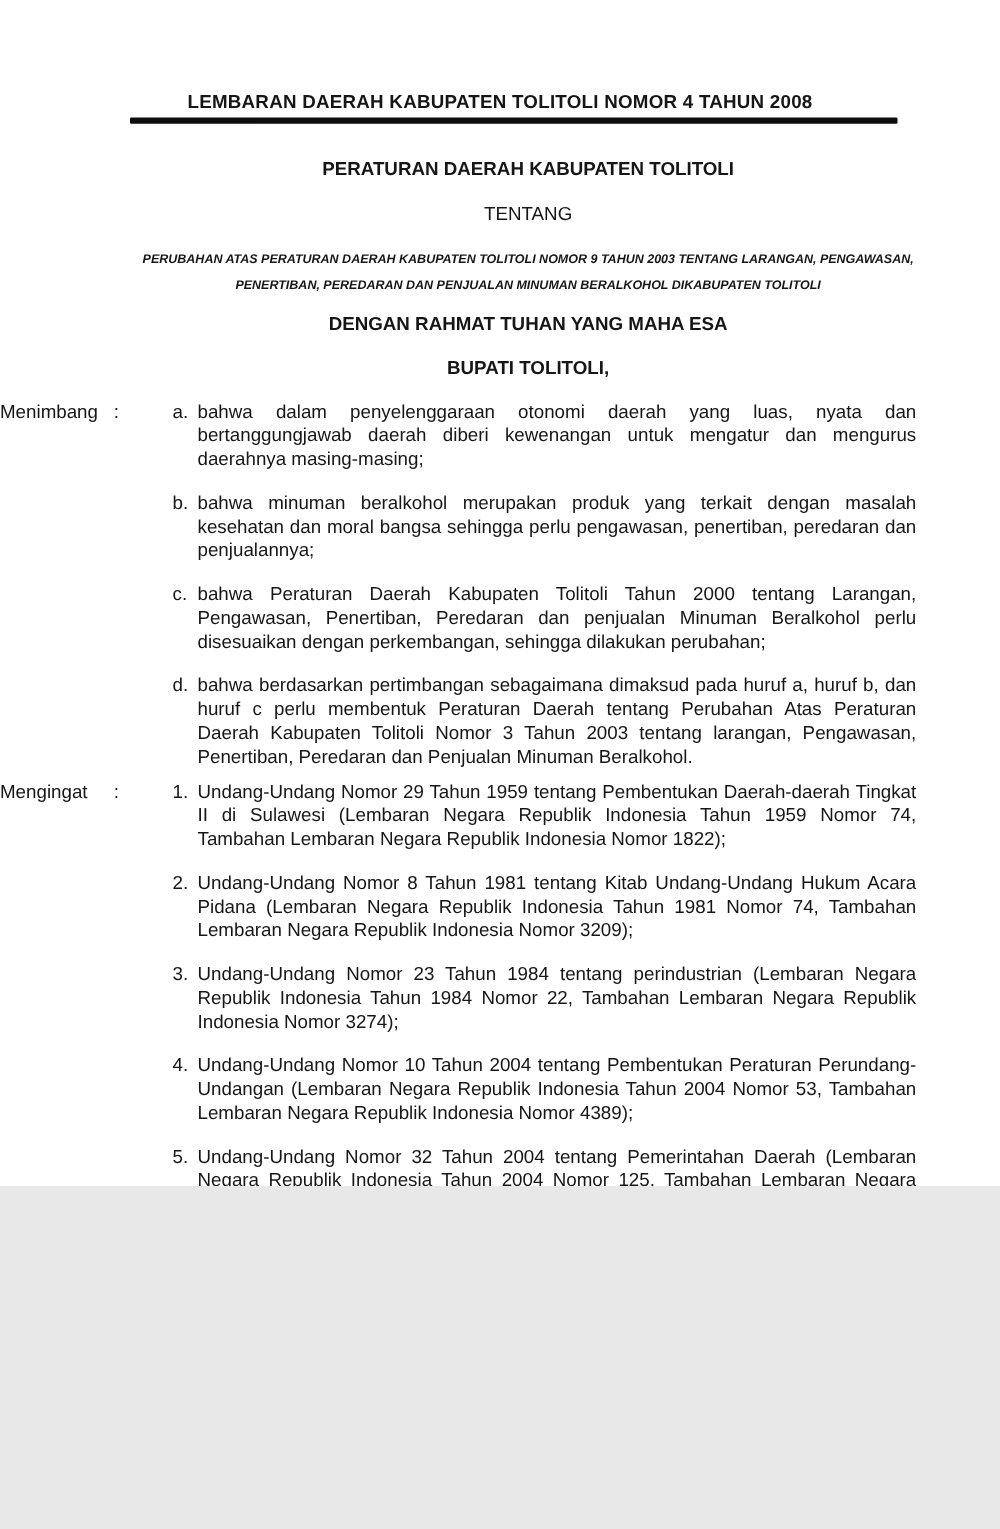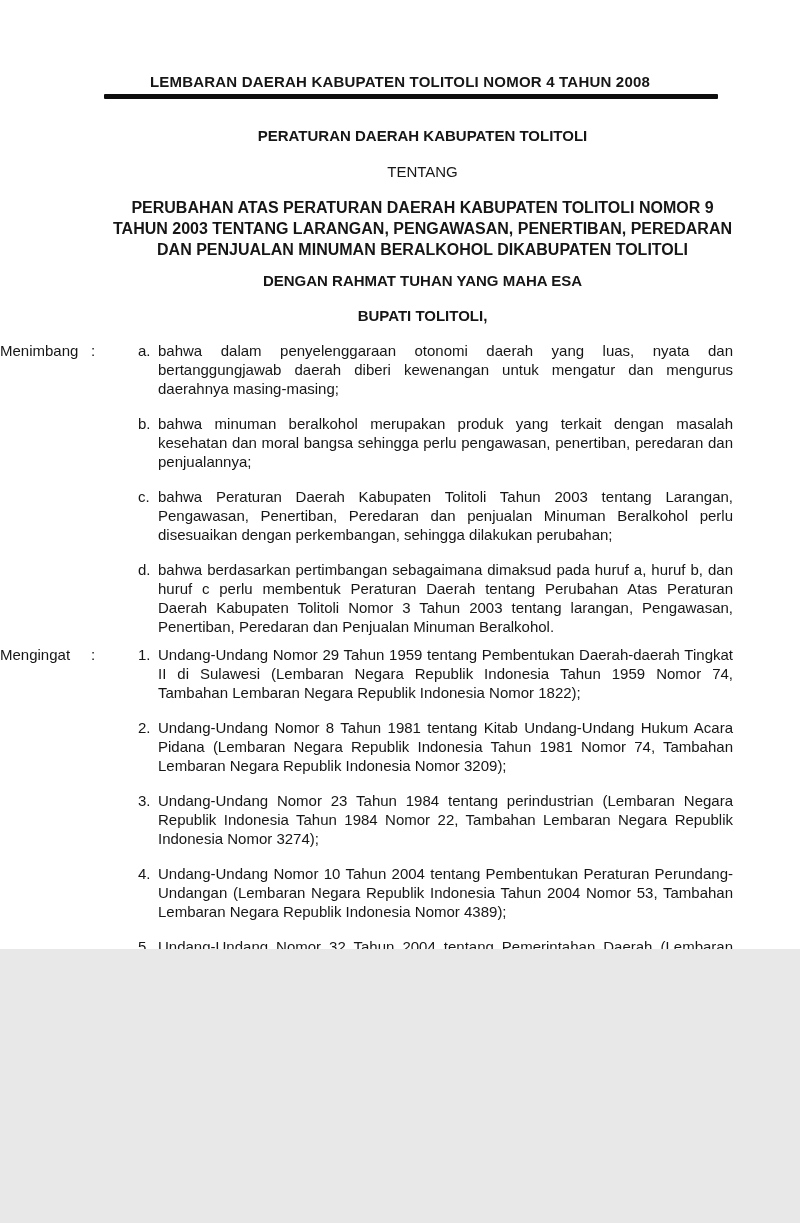--- a/index.html
+++ b/index.html
@@ -48,22 +48,23 @@
     line-height: 20px;
   }
   .tentang {
     margin-top: 16px;
     font-weight: normal;
     line-height: 20px;
   }
   .subject {
     margin-top: 15px;
     font-weight: bold;
-    font-size: 16px;
+    font-size: 10px;
     line-height: 21px;
+    font-style: italic;
   }
   .invocation {
     margin-top: 11px;
     font-weight: bold;
     line-height: 20px;
   }
   .official {
     margin-top: 15px;
     font-weight: bold;
     line-height: 20px;
@@ -128,21 +129,21 @@
         <div class="item">
           <span class="marker">a.</span>
           <span class="text">bahwa dalam penyelenggaraan otonomi daerah yang luas, nyata dan bertanggungjawab daerah diberi kewenangan untuk mengatur dan mengurus daerahnya masing-masing;</span>
         </div>
         <div class="item">
           <span class="marker">b.</span>
           <span class="text">bahwa minuman beralkohol merupakan produk yang terkait dengan masalah kesehatan dan moral bangsa sehingga perlu pengawasan, penertiban, peredaran dan penjualannya;</span>
         </div>
         <div class="item">
           <span class="marker">c.</span>
-          <span class="text">bahwa Peraturan Daerah Kabupaten Tolitoli Tahun 2003 tentang Larangan, Pengawasan, Penertiban, Peredaran dan penjualan Minuman Beralkohol perlu disesuaikan dengan perkembangan, sehingga dilakukan perubahan;</span>
+          <span class="text">bahwa Peraturan Daerah Kabupaten Tolitoli Tahun 2000 tentang Larangan, Pengawasan, Penertiban, Peredaran dan penjualan Minuman Beralkohol perlu disesuaikan dengan perkembangan, sehingga dilakukan perubahan;</span>
         </div>
         <div class="item">
           <span class="marker">d.</span>
           <span class="text">bahwa berdasarkan pertimbangan sebagaimana dimaksud pada huruf a, huruf b, dan huruf c perlu membentuk Peraturan Daerah tentang Perubahan Atas Peraturan Daerah Kabupaten Tolitoli Nomor 3 Tahun 2003 tentang larangan, Pengawasan, Penertiban, Peredaran dan Penjualan Minuman Beralkohol.</span>
         </div>
       </div>
     </div>
 
     <div class="section">
       <div class="section-label">Mengingat</div>

